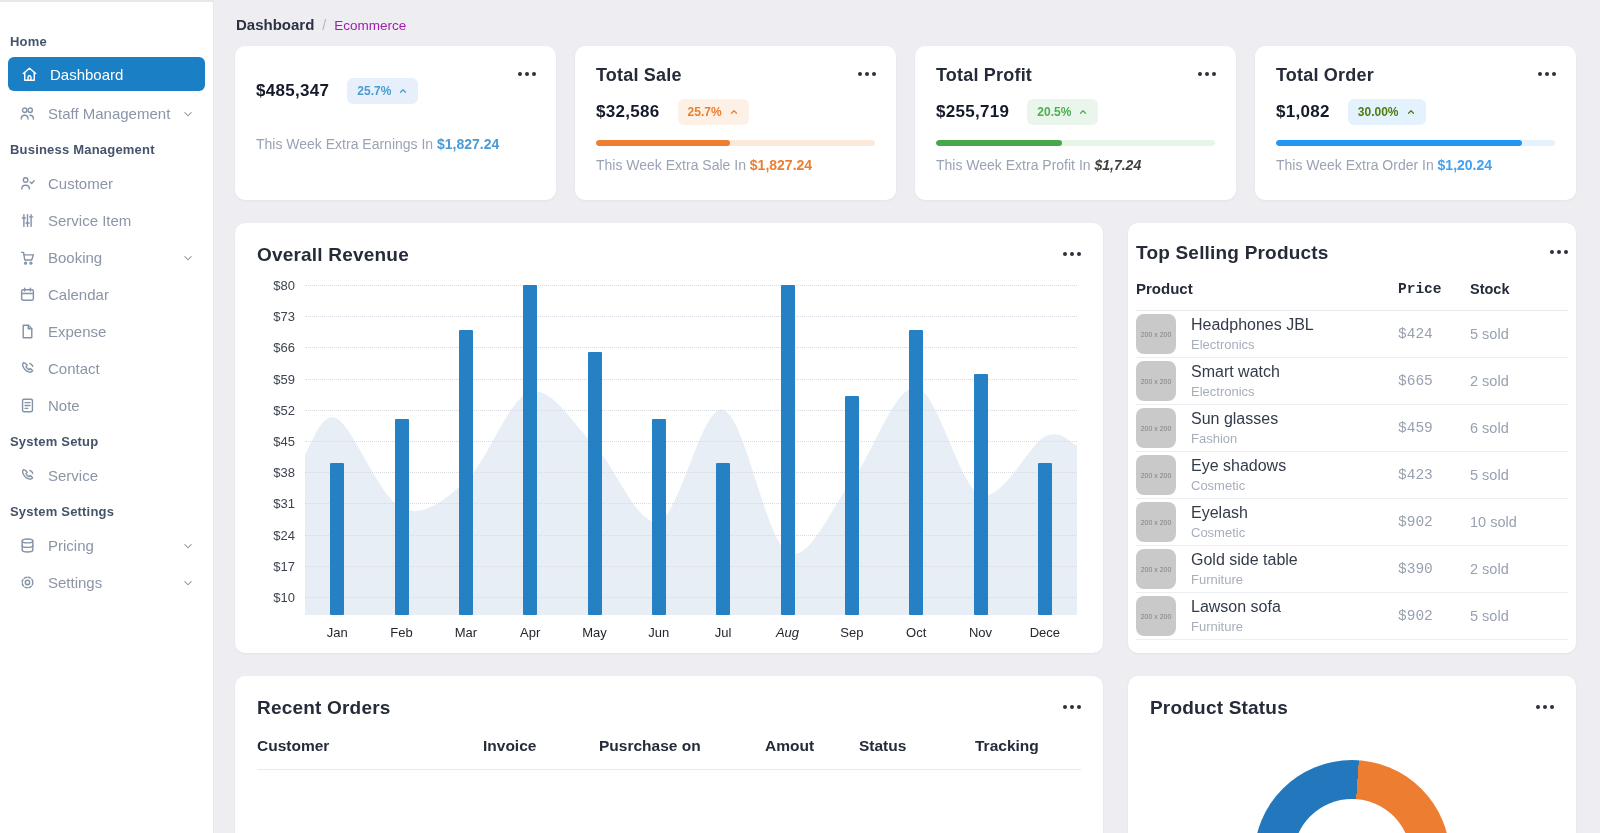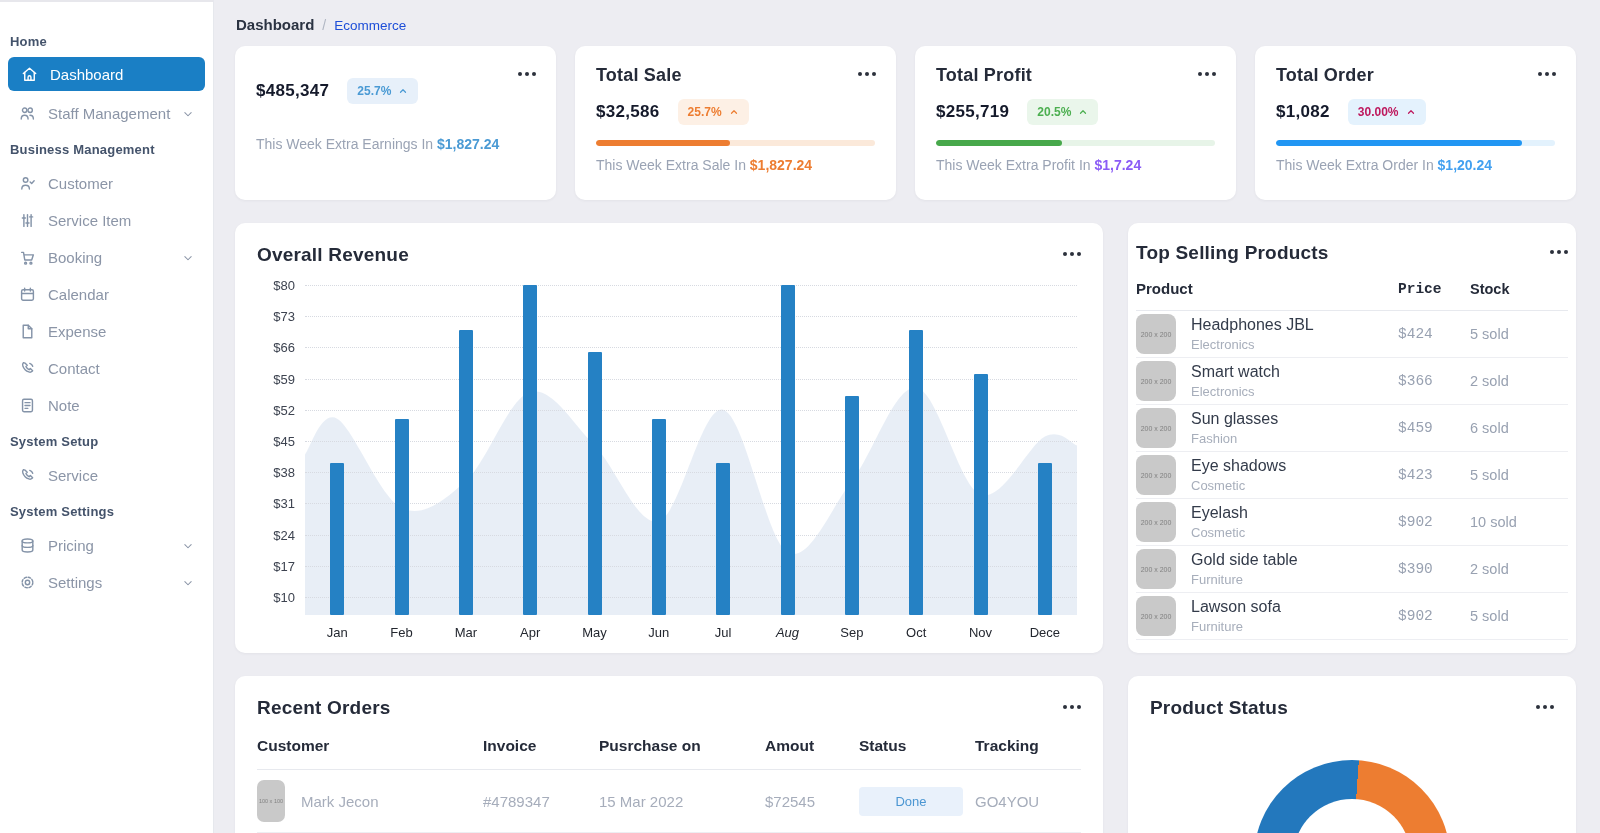--- a/index.html
+++ b/index.html
@@ -19,21 +19,21 @@
   .side-item .chev { position: absolute; right: 18px; width: 14px; height: 14px; color: #8b95a7; }
   .side-item.active { background: #1a7fc5; color: #fff; border-radius: 6px;
     margin: 0 8px 4px 8px; padding-left: 12px; height: 34px; font-weight: 500; }
   .side-item.active .ico { color: #fff; }
 
   
   .main { margin-left: 214px; padding: 14px 24px 0 21px; }
   .breadcrumb { display: flex; align-items: baseline; gap: 8px; padding: 2px 0 0 1px; }
   .bc-current { font-size: 15px; font-weight: 600; color: #2b3342; }
   .bc-sep { font-size: 14px; color: #b0b6c3; }
-  .bc-parent { font-size: 13.5px; color: #1d4ed8; }
+  .bc-parent { font-size: 13.5px; color: #a21caf; }
 
   .card { background: #fff; border-radius: 10px; box-shadow: 0 1px 3px rgba(30,34,60,.05); }
 
   
   .stats-row { display: grid; grid-template-columns: repeat(4, 1fr); gap: 19px; margin-top: 13px; }
   .stat-card { height: 154px; padding: 19px 21px; position: relative; }
   .stat-title { font-size: 18px; font-weight: 600; color: #252b39; letter-spacing: .2px; }
   .dots { position: absolute; right: 20px; top: 26px; display: flex; gap: 3px; cursor: pointer; }
   .dots i { width: 4px; height: 4px; border-radius: 50%; background: #2c313c; }
   .stat-value-row { display: flex; align-items: center; margin-top: 13px; }
@@ -308,34 +308,34 @@
         <span class="badge-txt">20.5%</span>
         <svg viewBox="0 0 20 20" fill="none" stroke="currentColor" stroke-width="2.4" stroke-linecap="round" stroke-linejoin="round">
               <path d="M5 12.5 L10 7.5 L15 12.5"></path>
             </svg>
       </span>
     </div>
     <div class="progress-track" style="background: rgb(231, 244, 232);">
       <div class="progress-fill" style="background: rgb(71, 168, 75); width: 45%;"></div>
     </div>
     <div class="stat-footer">
-      <span class="sf-prefix">This Week Extra Profit In</span> <b class="sf-amount" style="color: #8b5cf6;">$1,7.24</b>
+      <span class="sf-prefix">This Week Extra Profit In</span> <b class="sf-amount" style="color: #404040; font-style: italic;">$1,7.24</b>
     </div>
   </section>
 
   <section class="card stat-card">
     <h2 class="stat-title">Total Order</h2>
     <span class="dots">
           <i></i>
           <i></i>
           <i></i>
         </span>
     <div class="stat-value-row">
       <span class="stat-value">$1,082</span>
-      <span class="badge" style="background: rgb(228, 242, 253); color: #be185d;">
+      <span class="badge" style="background: rgb(228, 242, 253); color: #4d7c0f;">
         <span class="badge-txt">30.00%</span>
         <svg viewBox="0 0 20 20" fill="none" stroke="currentColor" stroke-width="2.4" stroke-linecap="round" stroke-linejoin="round">
               <path d="M5 12.5 L10 7.5 L15 12.5"></path>
             </svg>
       </span>
     </div>
     <div class="progress-track" style="background: rgb(227, 242, 253);">
       <div class="progress-fill" style="background: rgb(33, 150, 243); width: 88%;"></div>
     </div>
     <div class="stat-footer">
@@ -443,21 +443,21 @@
           <div class="pt-row">
             <div class="col-product">
        <div class="thumb thumb-sq">
                 <span>200 x 200</span>
               </div>
        <div>
          <div class="p-name">Smart watch</div>
          <div class="p-cat">Electronics</div>
        </div>
      </div>
-     <span class="col-price">$366</span>
+     <span class="col-price">$665</span>
      <span class="col-stock">2 sold</span>
           </div>
           <div class="pt-row">
             <div class="col-product">
        <div class="thumb thumb-sq">
                 <span>200 x 200</span>
               </div>
        <div>
          <div class="p-name">Sun glasses</div>
          <div class="p-cat">Fashion</div>
@@ -534,35 +534,20 @@
           </span>
       </div>
       <div class="ord-header">
         <span class="oc-customer">Customer</span>
         <span class="oc-invoice">Invoice</span>
         <span class="oc-purchase">Pusrchase on</span>
         <span class="oc-amount">Amout</span>
         <span class="oc-status">Status</span>
         <span class="oc-tracking">Tracking</span>
       </div>
-      <div id="orders-body">
-          <div class="ord-row">
-            <div class="oc-customer">
-       <div class="thumb thumb-rect">
-                <span>100 x 100</span>
-              </div>
-       <span>Mark Jecon</span>
-     </div>
-     <span class="oc-invoice">#4789347</span>
-     <span class="oc-purchase">15 Mar 2022</span>
-     <span class="oc-amount">$72545</span>
-     <span class="oc-status"><span class="status-pill">Done</span></span>
-     <span class="oc-tracking">GO4YOU</span>
-          </div>
-        </div>
 
     </section>
 
     <section class="card status-card">
       <div class="panel-head">
         <h2 class="panel-title">Product Status</h2>
         <span class="dots">
             <i></i>
             <i></i>
             <i></i>

